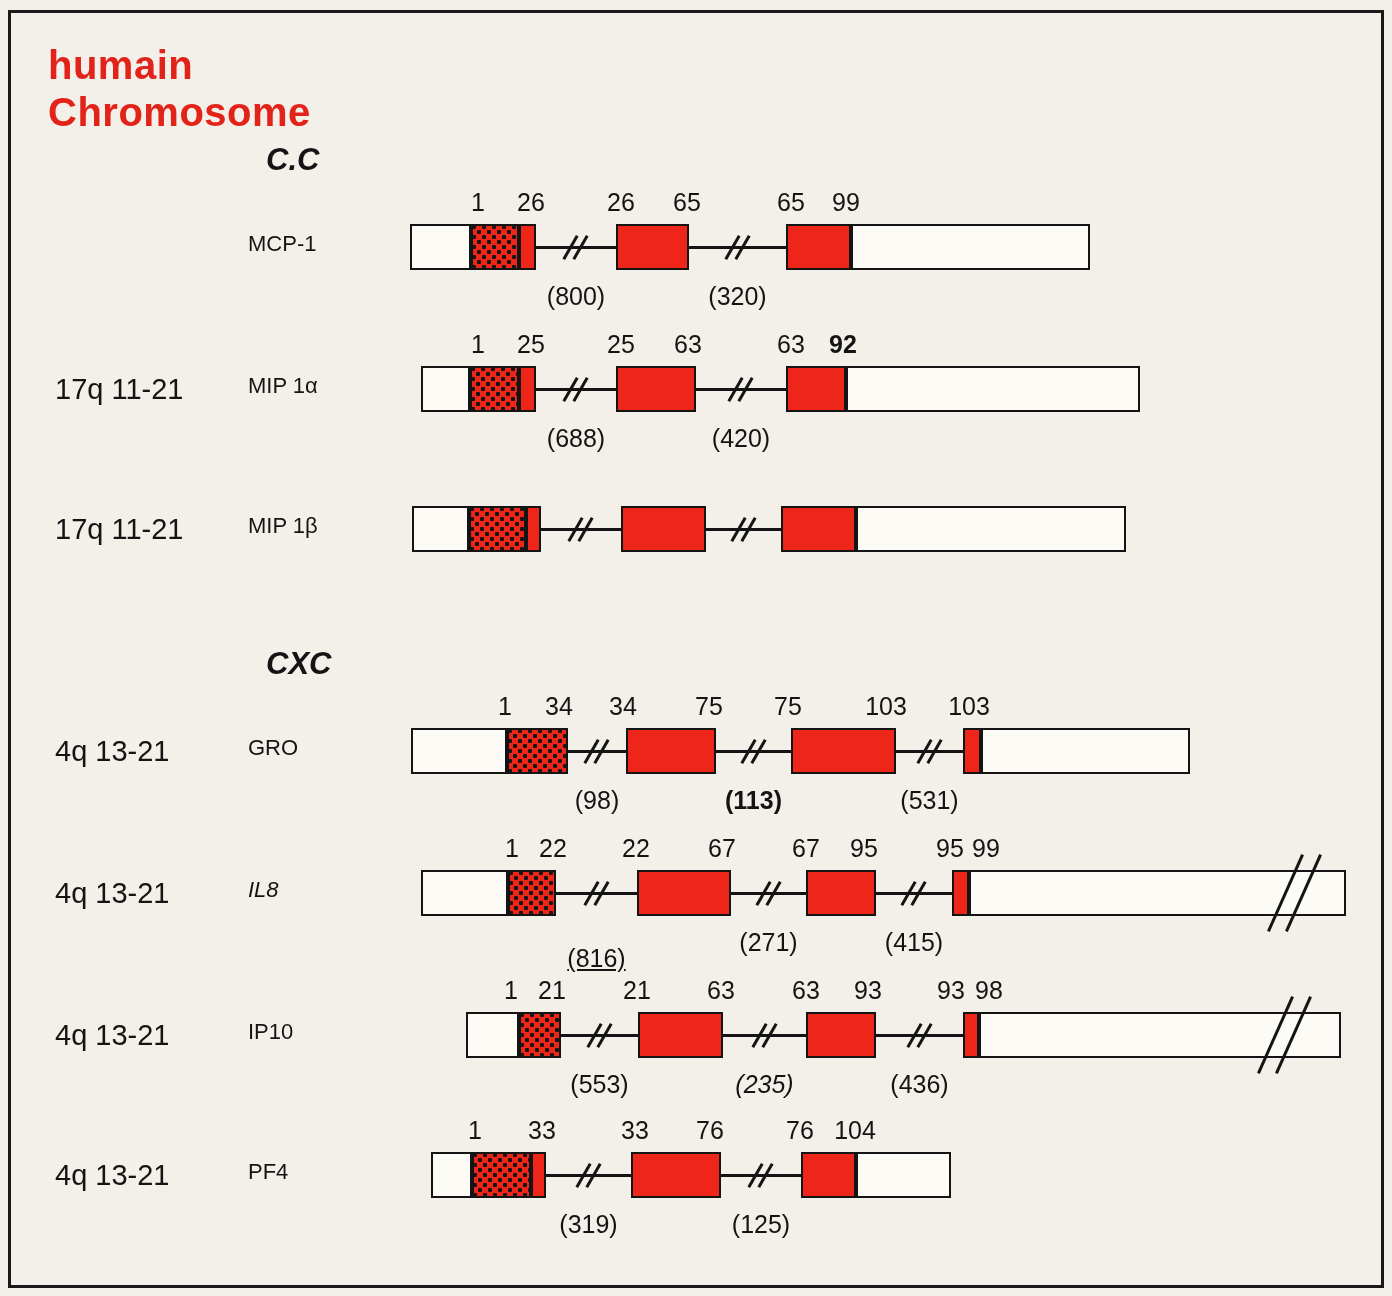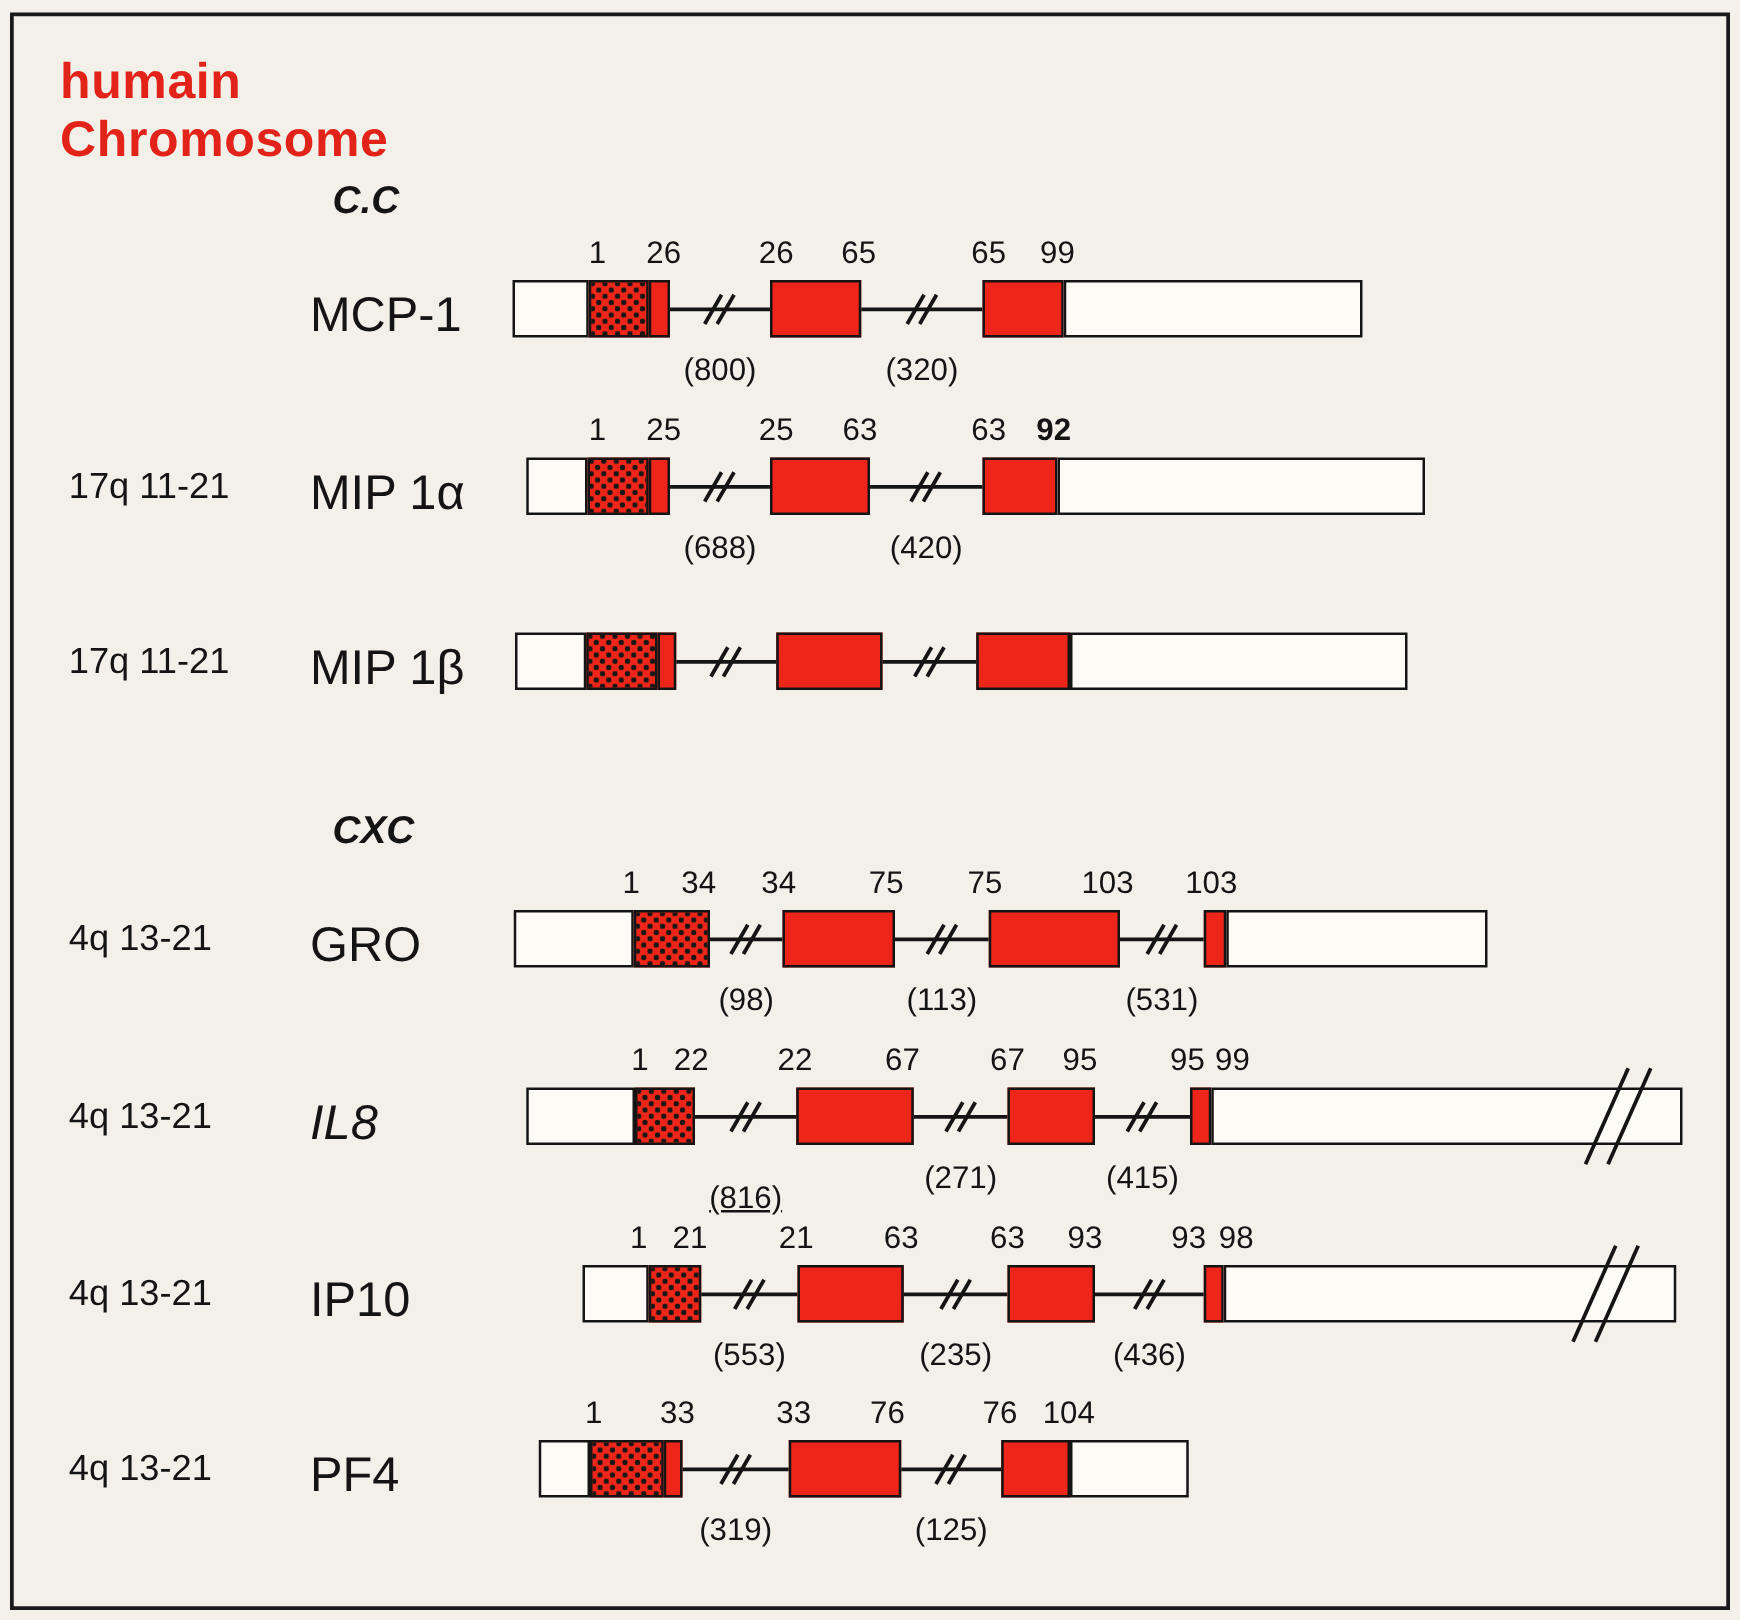--- a/index.html
+++ b/index.html
@@ -20,21 +20,21 @@
   .title {
     position: absolute; left: 48px; top: 42px;
     font-size: 40px; font-weight: bold;
     color: var(--red-title, #e2231a);
     line-height: 1.18; letter-spacing: 0.5px;
   }
   #stage { position: absolute; left: 0; top: 0; width: 1392px; height: 1296px; }
   .txt { position: absolute; white-space: nowrap; color: var(--ink, #141414); }
   .group-label { font-size: 31px; font-weight: bold; font-style: italic; }
   .chrom-label { font-size: 29px; }
-  .gene-label  { font-size: 39px; }
+  .gene-label  { font-size: 22px; }
   .aa-number   { font-size: 25px; }
   .intron-size { font-size: 25px; }
   .box {
     position: absolute;
     border: 2.5px solid #141414;
     box-sizing: border-box;
     background: #fcfbf6;
   }
   .box.red, .box.redsliver { background: var(--red, #ee2619); }
   .box.dotted {
@@ -137,21 +137,21 @@
     <div class="box white" style="left: 411px; top: 728px; width: 96px; height: 46px;"></div>
     <div class="box dotted" style="left: 507px; top: 728px; width: 61px; height: 46px;"></div>
     <div class="intron-line" style="left: 568px; top: 749.5px; width: 58px;"></div>
     <div class="slash" style="left: 590px; top: 737.5px;"></div>
     <div class="slash" style="left: 600px; top: 737.5px;"></div>
     <div class="txt intron-size" style="left: 597px; top: 786px; transform: translateX(-50%);">(98)</div>
     <div class="box red" style="left: 626px; top: 728px; width: 90px; height: 46px;"></div>
     <div class="intron-line" style="left: 716px; top: 749.5px; width: 75px;"></div>
     <div class="slash" style="left: 746.5px; top: 737.5px;"></div>
     <div class="slash" style="left: 756.5px; top: 737.5px;"></div>
-    <div class="txt intron-size" style="left: 753.5px; top: 786px; transform: translateX(-50%);">(113)</div>
+    <div class="txt intron-size" style="left: 753.5px; top: 786px; transform: translateX(-50%); font-weight: bold;">(113)</div>
     <div class="box red" style="left: 791px; top: 728px; width: 105px; height: 46px;"></div>
     <div class="intron-line" style="left: 896px; top: 749.5px; width: 67px;"></div>
     <div class="slash" style="left: 922.5px; top: 737.5px;"></div>
     <div class="slash" style="left: 932.5px; top: 737.5px;"></div>
     <div class="txt intron-size" style="left: 929.5px; top: 786px; transform: translateX(-50%);">(531)</div>
     <div class="box redsliver" style="left: 963px; top: 728px; width: 18px; height: 46px;"></div>
     <div class="box white" style="left: 981px; top: 728px; width: 209px; height: 46px;"></div>
     <div class="txt chrom-label" style="left: 55px; top: 877px;">4q 13-21</div>
     <div class="txt gene-label" style="left: 248px; top: 877px; font-style: italic;">IL8</div>
     <div class="txt aa-number" style="left: 512px; top: 834px; transform: translateX(-50%);">1</div>
@@ -195,21 +195,21 @@
     <div class="box white" style="left: 466px; top: 1012px; width: 53px; height: 46px;"></div>
     <div class="box dotted" style="left: 519px; top: 1012px; width: 42px; height: 46px;"></div>
     <div class="intron-line" style="left: 561px; top: 1033.5px; width: 77px;"></div>
     <div class="slash" style="left: 592.5px; top: 1021.5px;"></div>
     <div class="slash" style="left: 602.5px; top: 1021.5px;"></div>
     <div class="txt intron-size" style="left: 599.5px; top: 1070px; transform: translateX(-50%);">(553)</div>
     <div class="box red" style="left: 638px; top: 1012px; width: 85px; height: 46px;"></div>
     <div class="intron-line" style="left: 723px; top: 1033.5px; width: 83px;"></div>
     <div class="slash" style="left: 757.5px; top: 1021.5px;"></div>
     <div class="slash" style="left: 767.5px; top: 1021.5px;"></div>
-    <div class="txt intron-size" style="left: 764.5px; top: 1070px; transform: translateX(-50%);">(235)</div>
+    <div class="txt intron-size" style="left: 764.5px; top: 1070px; transform: translateX(-50%); font-style: italic;">(235)</div>
     <div class="box red" style="left: 806px; top: 1012px; width: 70px; height: 46px;"></div>
     <div class="intron-line" style="left: 876px; top: 1033.5px; width: 87px;"></div>
     <div class="slash" style="left: 912.5px; top: 1021.5px;"></div>
     <div class="slash" style="left: 922.5px; top: 1021.5px;"></div>
     <div class="txt intron-size" style="left: 919.5px; top: 1070px; transform: translateX(-50%);">(436)</div>
     <div class="box redsliver" style="left: 963px; top: 1012px; width: 16px; height: 46px;"></div>
     <div class="box white" style="left: 979px; top: 1012px; width: 362px; height: 46px;"></div>
     <div class="box-break-slash" style="left: 1274px; top: 993px;"></div>
     <div class="box-break-slash" style="left: 1292px; top: 993px;"></div>
     <div class="txt chrom-label" style="left: 55px; top: 1159px;">4q 13-21</div>

